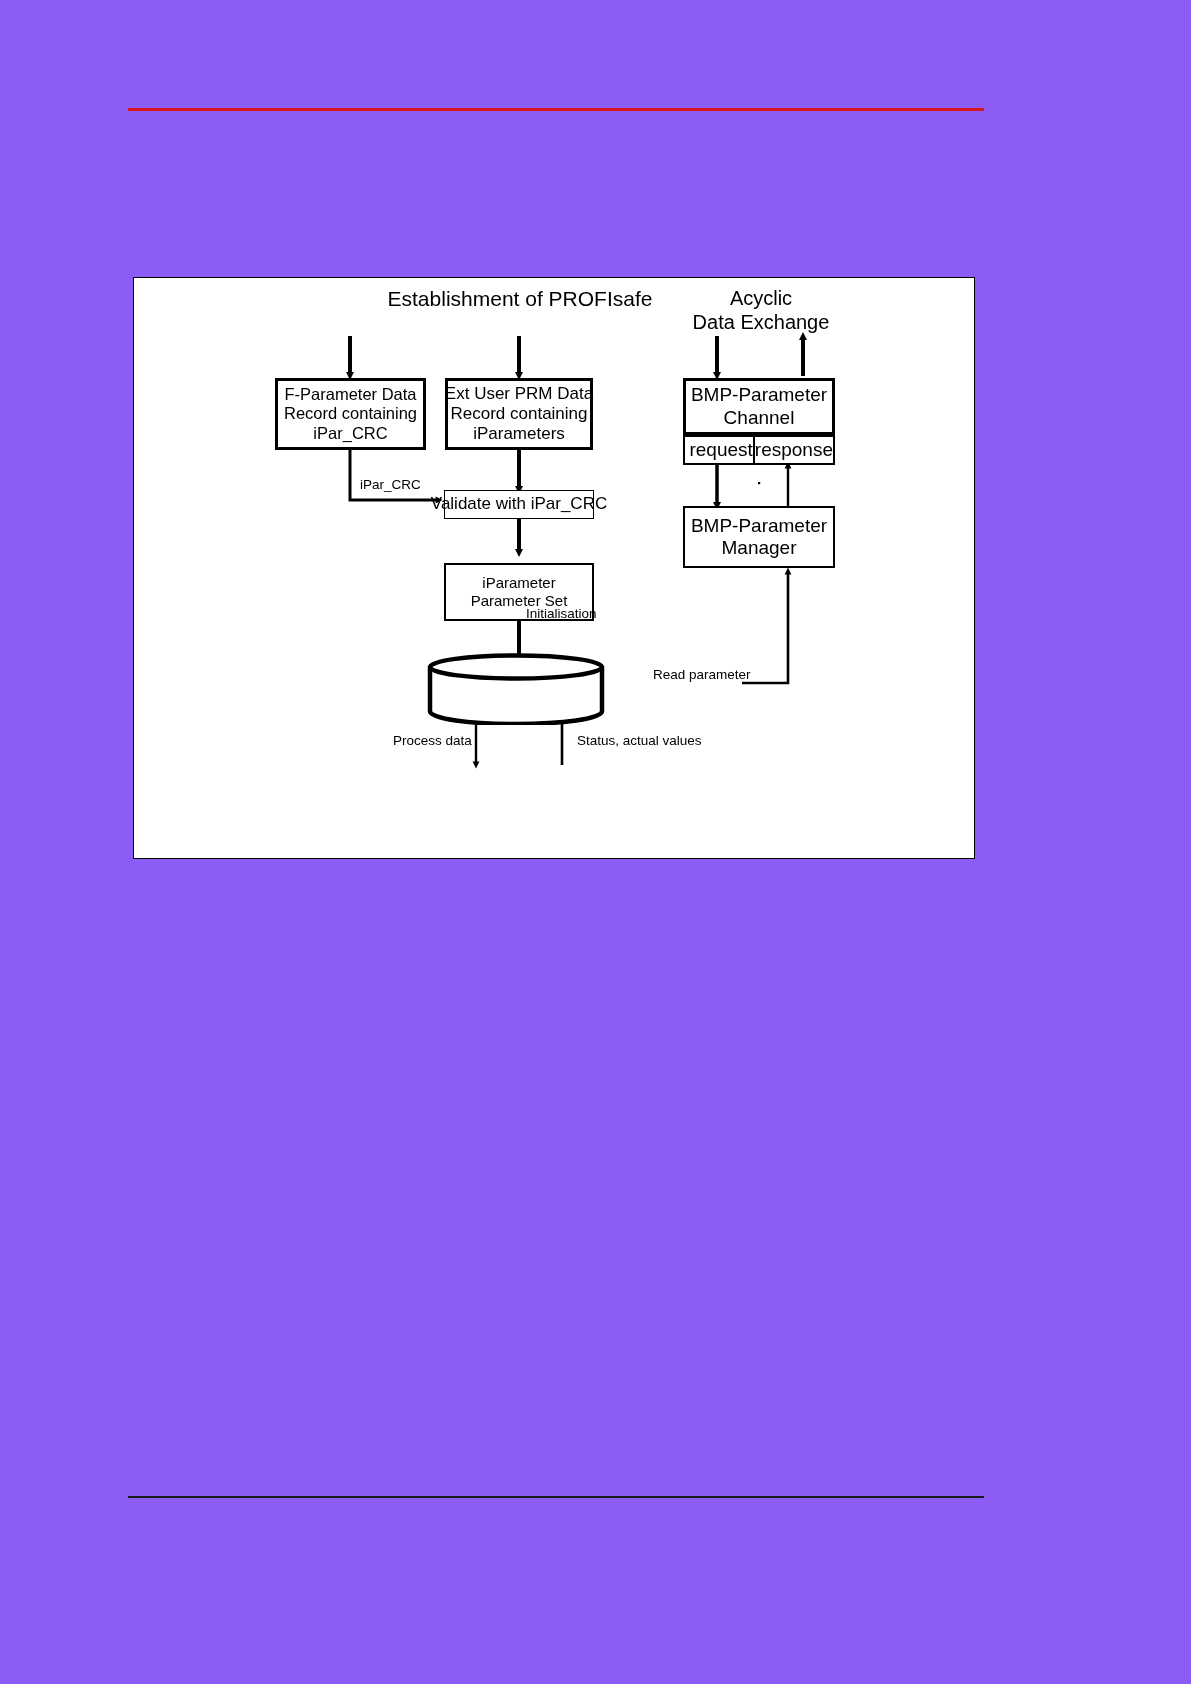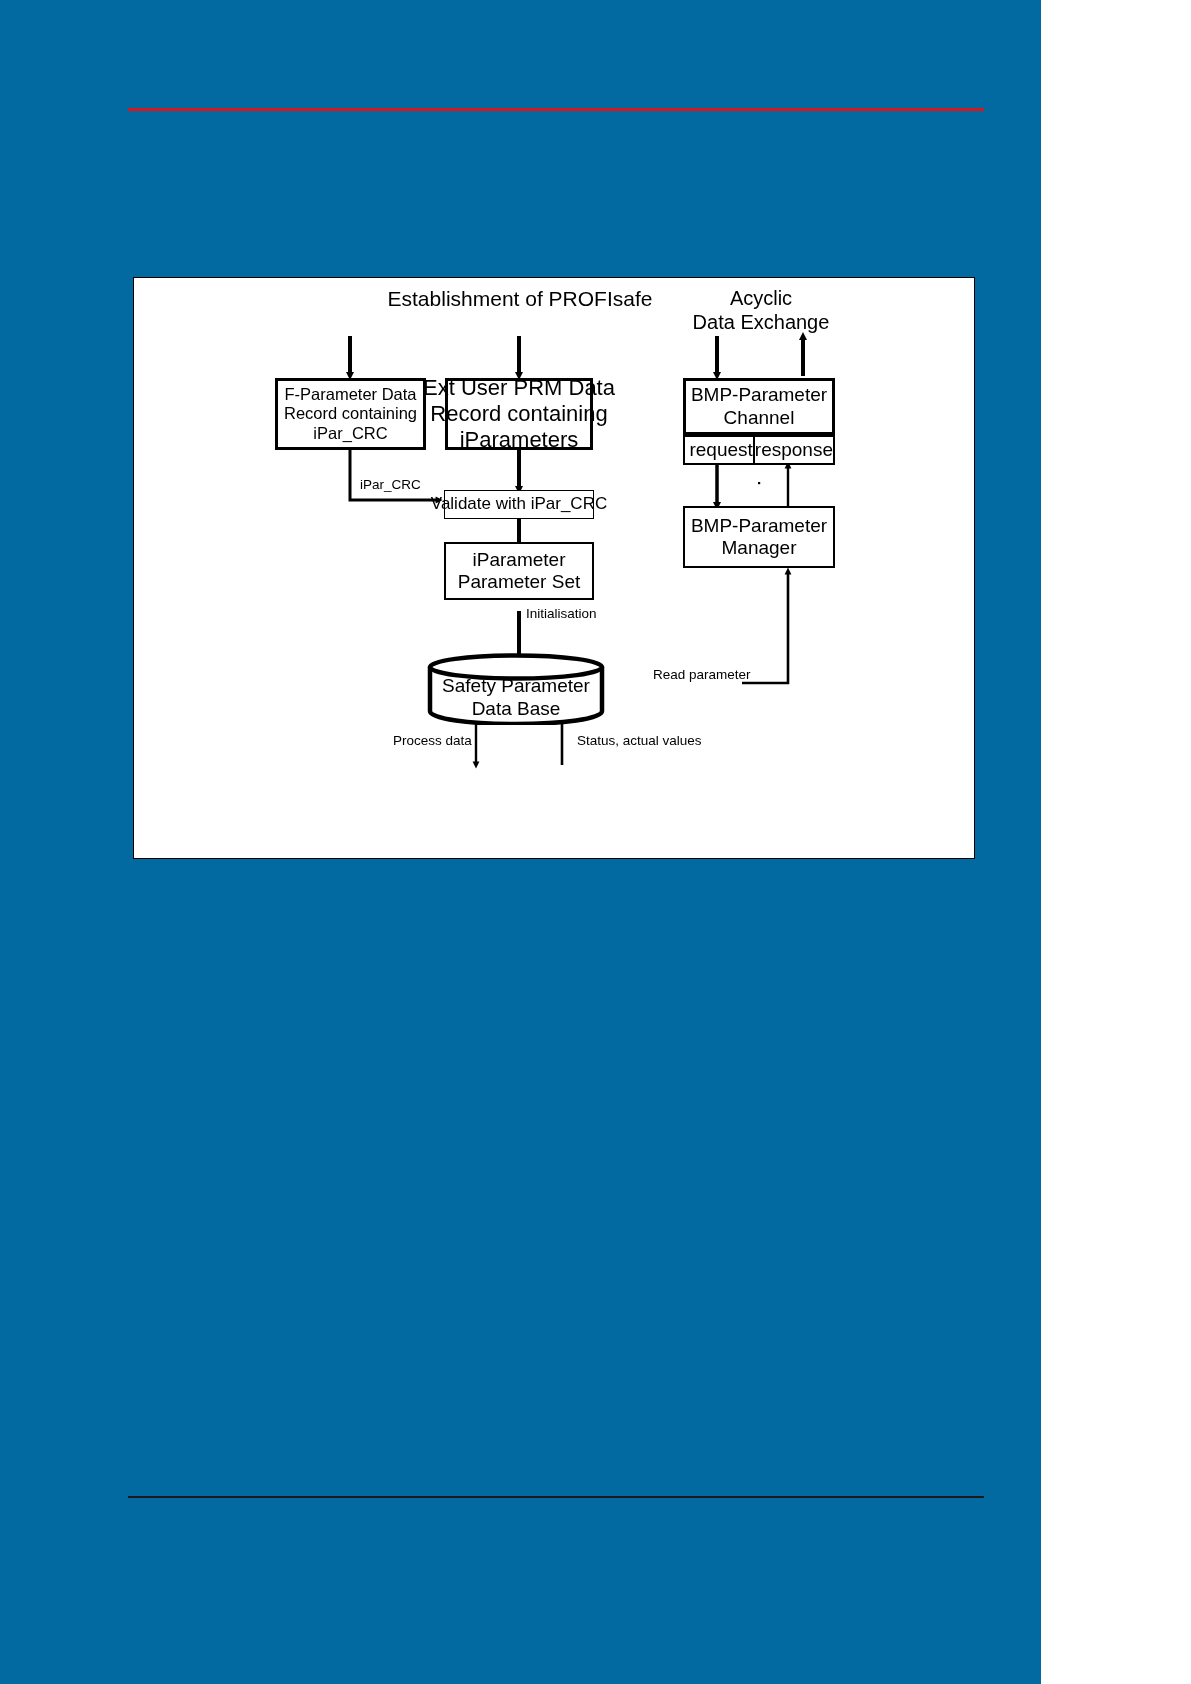--- a/index.html
+++ b/index.html
@@ -6,23 +6,23 @@
     margin: 0;
     padding: 0;
     background: #ffffff;
   }
   body {
     font-family: "Liberation Sans", sans-serif;
     color: #000000;
   }
   #page {
     position: relative;
-    width: 1041px;
+    width: 1191px;
     height: 1684px;
-    background: #0369a1;
+    background: #8b5cf6;
     overflow: hidden;
   }
 
   
   .rule-red {
     position: absolute;
     left: 128px;
     top: 108px;
     width: 856px;
     height: 3px;
@@ -191,21 +191,21 @@
       <span class="ln">Acyclic</span>
       <span class="ln">Data Exchange</span>
     </div>
 
     <div class="node box-thick" style="left:141px; top:100px; width:151px; height:72px; font-size:16.5px;">
       <span class="ln">F-Parameter Data</span>
       <span class="ln">Record containing</span>
       <span class="ln">iPar_CRC</span>
     </div>
 
-    <div class="node box-thick" style="left:311px; top:100px; width:148px; height:72px; font-size:22px;">
+    <div class="node box-thick" style="left:311px; top:100px; width:148px; height:72px; font-size:17px;">
       <span class="ln">Ext User PRM Data</span>
       <span class="ln">Record containing</span>
       <span class="ln">iParameters</span>
     </div>
 
     <div class="node box-thick" style="left:549px; top:100px; width:152px; height:57px; font-size:19px;">
       <span class="ln">BMP-Parameter</span>
       <span class="ln">Channel</span>
     </div>
 
@@ -220,34 +220,30 @@
 
     <div class="node box-hair" style="left:310px; top:212px; width:150px; height:29px; font-size:17px;">
       <span class="ln">Validate with iPar_CRC</span>
     </div>
 
     <div class="node box-thin" style="left:549px; top:228px; width:152px; height:62px; font-size:19px;">
       <span class="ln">BMP-Parameter</span>
       <span class="ln">Manager</span>
     </div>
 
-    <div class="node box-thin" style="left:310px; top:264px; width:150px; height:58px; font-size:19px;">
+    <div class="node box-thin" style="left:310px; top:285px; width:150px; height:58px; font-size:15px;">
       <span class="ln">iParameter</span>
       <span class="ln">Parameter Set</span>
     </div>
 
     <div class="cylinder" style="left:292px; top:375px; width:180px; height:72px;">
       <svg viewBox="0 0 180 72" width="180" height="72" xmlns="http://www.w3.org/2000/svg">
         <path d="M4,14 L4,58 C4,66 44,71 90,71 C136,71 176,66 176,58 L176,14" fill="#ffffff" stroke="#000" stroke-width="4.5" stroke-linejoin="round"></path>
         <ellipse cx="90" cy="14" rx="86" ry="11.5" fill="#ffffff" stroke="#000" stroke-width="4.5"></ellipse>
       </svg>
-      <div class="cyl-label" style="top:22px;">
-        <span class="ln">Safety Parameter</span>
-        <span class="ln">Data Base</span>
-      </div>
     </div>
 
 
     <div class="edge-label" style="left:226px; top:200px;">iPar_CRC</div>
 
     <div class="edge-label" style="left:392px; top:329px;">Initialisation</div>
 
     <div class="edge-label" style="left:519px; top:390px;">Read parameter</div>
 
     <div class="edge-label" style="left:259px; top:456px;">Process data</div>

